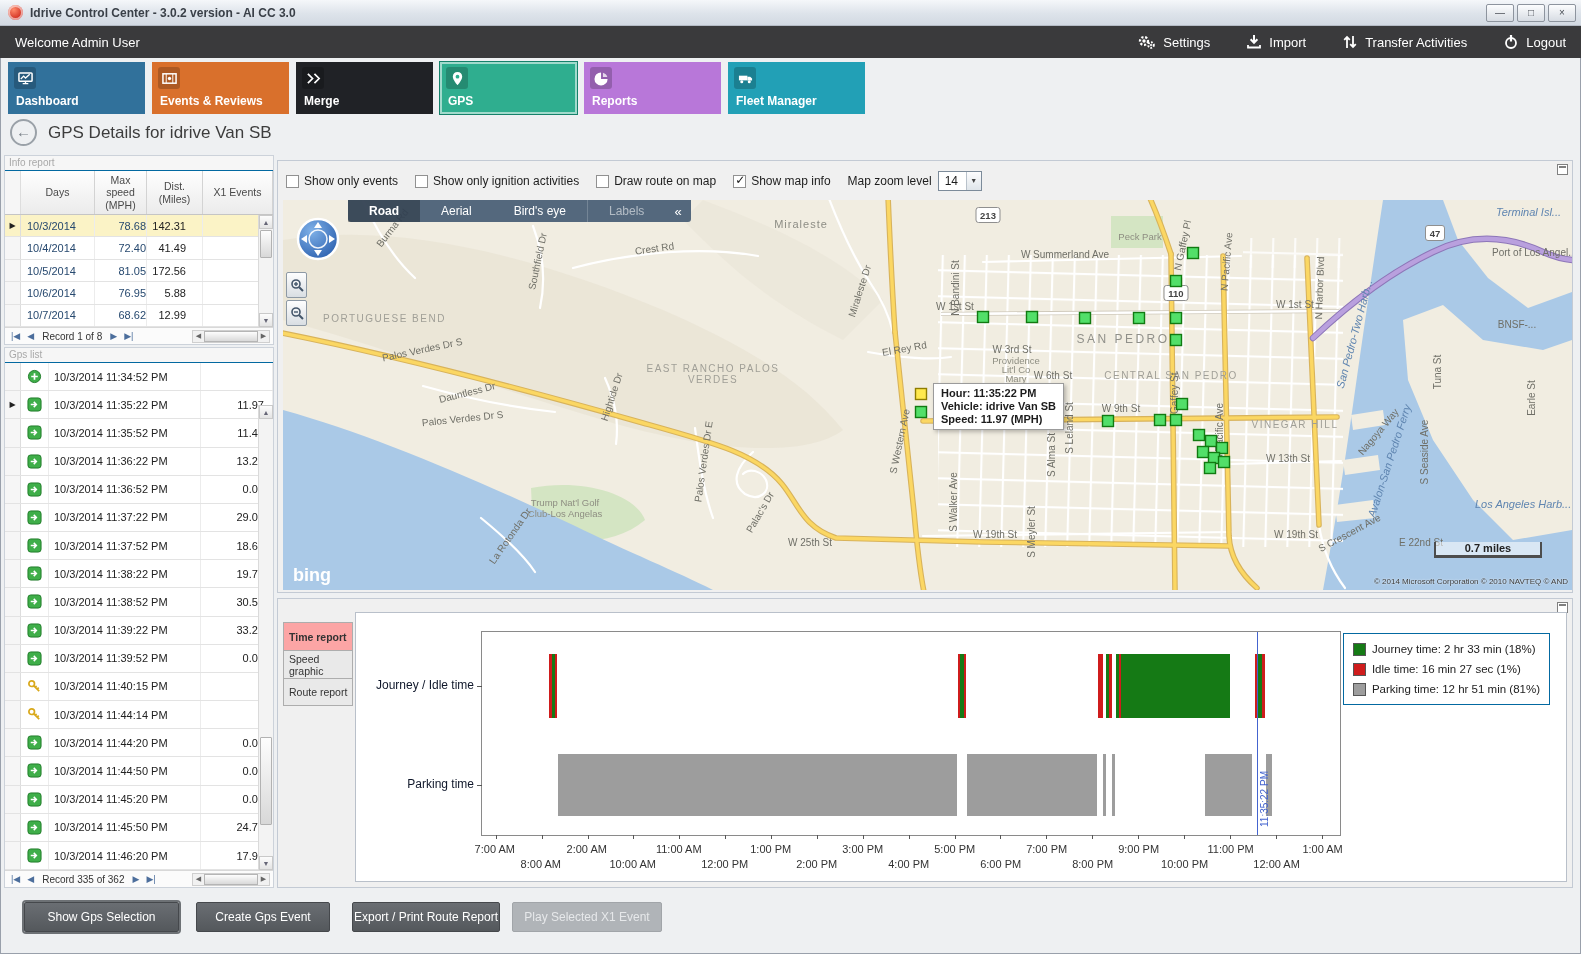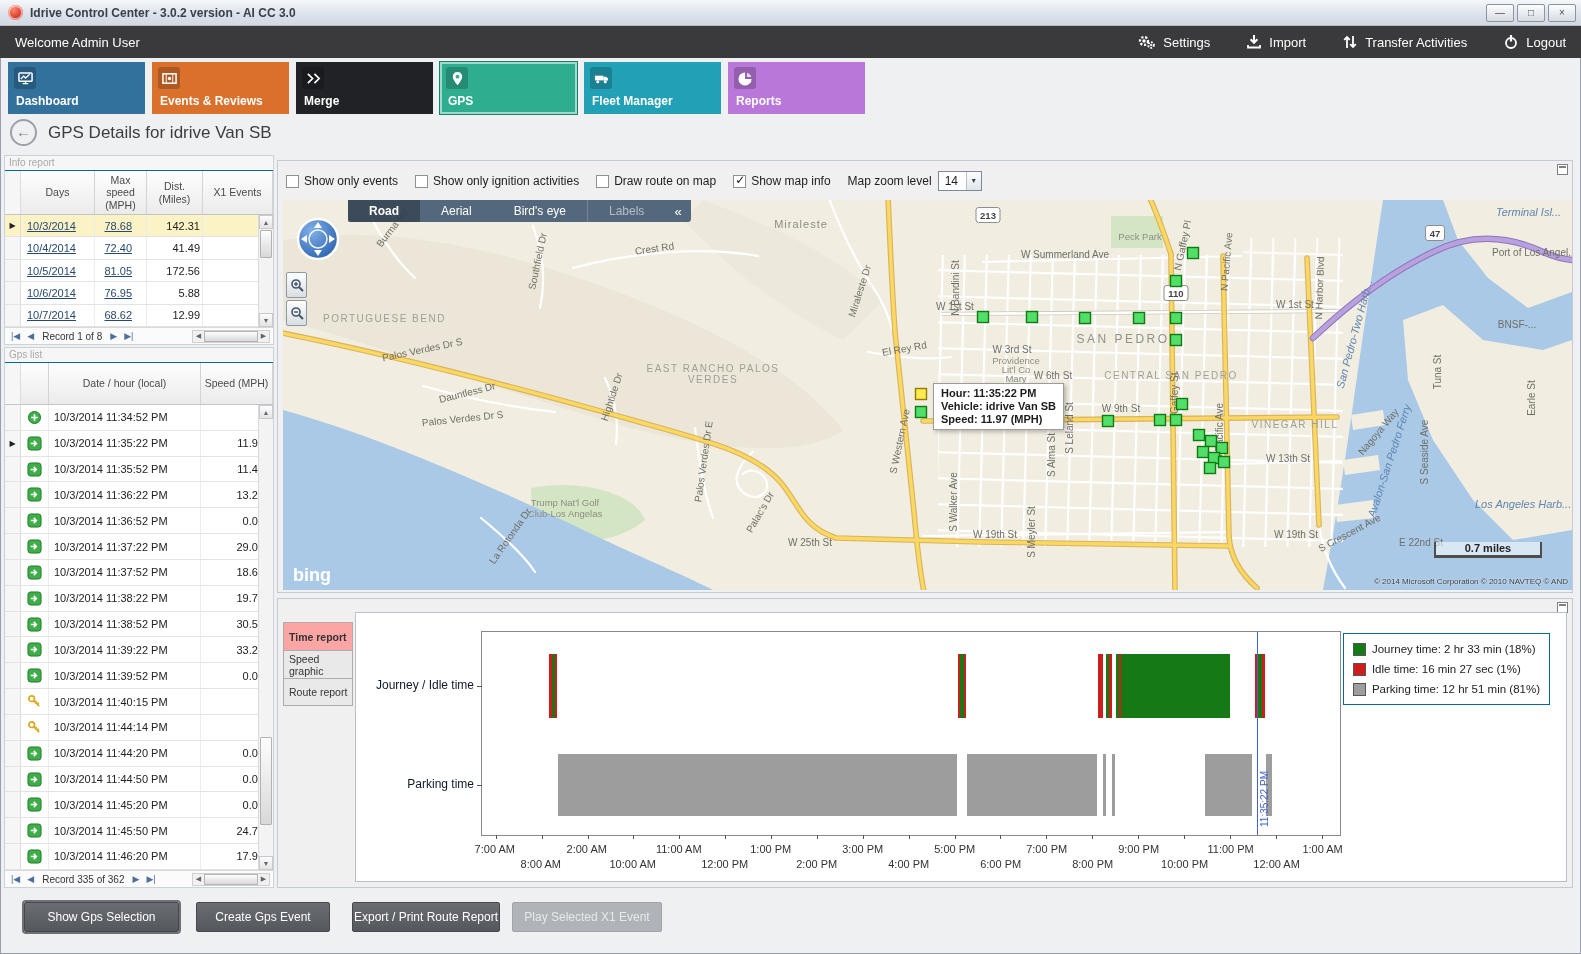--- a/index.html
+++ b/index.html
@@ -47,29 +47,29 @@
 .thead{display:flex;background:linear-gradient(#fefefe,#ebebeb);border-bottom:1px solid #c5c5c5;
   color:#4a4a4a;font-size:10.5px}
 .th{display:flex;align-items:center;justify-content:center;text-align:center;
   border-right:1px solid #d3d3d3;padding:1px 2px;line-height:1.15}
 .tbody{flex:1;display:flex;flex-direction:column;position:relative;overflow:hidden}
 .trow{flex:1;display:flex;border-bottom:1px solid #e3e3e3;font-size:11px;background:#fff;cursor:pointer}
 .trow.selyellow .cell{background:#fbf3c6}
 .cell{border-right:1px solid #ececec;display:flex;align-items:center;overflow:hidden;white-space:nowrap}
 .c-ind{width:16px;justify-content:center;font-size:8px;color:#222;background:#f6f6f6;border-right:1px solid #ddd}
 .c-days{width:74px;padding-left:6px}
-.c-max{width:52px;justify-content:flex-end;padding-right:14px}
-.c-dist{width:56px;justify-content:flex-end;padding-right:2px}
+.c-max{width:52px;justify-content:flex-end;padding-right:0}
+.c-dist{width:56px;justify-content:flex-end;padding-right:16px}
 .c-x1{flex:1}
 .g-ind{width:16px;justify-content:center;font-size:8px;color:#222;background:#f6f6f6;border-right:1px solid #ddd}
 .g-icon{width:28px;justify-content:center}
 .g-icon svg{width:15px;height:15px}
 .g-date{width:152px;padding-left:5px}
 .g-speed{flex:1;justify-content:flex-end;padding-right:8px}
-.lnk{text-decoration:underline;color:#27496f}
+.lnk{color:#27496f}
 .recnav{flex:0 0 17px;background:#fbfbfb;border-top:1px solid #d8d8d8;display:flex;align-items:center;
   font-size:10px;color:#333;gap:1px;padding:0 3px}
 .nbtn{color:#4c6e9c;font-size:9px;padding:0 3px;line-height:15px;cursor:pointer;white-space:nowrap}
 .reclabel{padding:0 4px;white-space:nowrap}
 .nscroll{margin-left:auto;display:flex;align-items:center;height:13px;width:78px;
   border:1px solid #cfcfcf;background:#f1f1f1}
 .nsar{width:11px;font-size:7px;color:#666;text-align:center;cursor:pointer}
 .nsthumb{height:11px;background:linear-gradient(#fdfdfd,#d9d9d9);border:1px solid #b5b5b5;flex:1;cursor:pointer}
 .vscroll{position:absolute;right:0;width:15px;background:#f3f3f3;border-left:1px solid #dadada}
 .vsbtn{position:absolute;left:0;right:0;height:14px;text-align:center;font-size:7px;color:#667;
@@ -233,39 +233,39 @@
     </div>
     <div class="tile sel" style="background: rgb(47, 174, 143);">
       <span class="ticon">
         <svg viewBox="0 0 16 16">
           <path d="M8,1 C11,1 13,3.2 13,6 C13,9.5 8,15 8,15 C8,15 3,9.5 3,6 C3,3.2 5,1 8,1 Z" fill="#fff"></path>
           <circle cx="8" cy="6" r="2" fill="#2fae8f"></circle>
         </svg>
       </span>
       <span class="tlabel">GPS</span>
     </div>
+    <div class="tile" style="background: rgb(184, 119, 217);">
+      <span class="ticon">
+        <svg viewBox="0 0 16 16">
+          <path d="M7.5,8.5 V1.5 A7,7 0 1 0 14.5,8.5 Z" fill="#fff"></path>
+          <path d="M9.5,6.5 V1.8 A6.7,6.7 0 0 1 14.2,6.5 Z" fill="#fff" opacity="0.75"></path>
+        </svg>
+      </span>
+      <span class="tlabel">Reports</span>
+    </div>
     <div class="tile" style="background: rgb(34, 160, 182);">
       <span class="ticon">
         <svg viewBox="0 0 16 16">
           <rect x="1" y="5" width="9" height="5" fill="#fff"></rect>
           <path d="M10,6 h3 l2,2 v2 h-5 Z" fill="#fff"></path>
           <circle cx="4" cy="11.5" r="1.6" fill="#fff"></circle>
           <circle cx="12" cy="11.5" r="1.6" fill="#fff"></circle>
         </svg>
       </span>
       <span class="tlabel">Fleet Manager</span>
-    </div>
-    <div class="tile" style="background: rgb(184, 119, 217);">
-      <span class="ticon">
-        <svg viewBox="0 0 16 16">
-          <path d="M7.5,8.5 V1.5 A7,7 0 1 0 14.5,8.5 Z" fill="#fff"></path>
-          <path d="M9.5,6.5 V1.8 A6.7,6.7 0 0 1 14.2,6.5 Z" fill="#fff" opacity="0.75"></path>
-        </svg>
-      </span>
-      <span class="tlabel">Reports</span>
     </div>
   </div>
 
 <div class="pagehead">
   <div class="backbtn">←</div>
   <div class="pagetitle">GPS Details for idrive Van SB</div>
 </div>
 
 <div class="panel" style="left:4px;top:155px;width:270px;height:190px">
   <div class="phead">Info report</div>
@@ -347,26 +347,20 @@
   </div>
   <div class="vscroll" style="top:59px;bottom:17px">
     <div class="vsbtn" style="top:0">▲</div>
     <div class="vsthumb" style="top:15px;height:28px"></div>
     <div class="vsbtn" style="bottom:0">▼</div>
   </div>
 </div>
 
 <div class="panel" style="left:4px;top:347px;width:270px;height:541px">
   <div class="phead">Gps list</div>
-  <div class="thead" style="flex:0 0 42px">
-    <div class="th g-ind"></div>
-    <div class="th" style="width:28px"></div>
-    <div class="th" style="width:152px">Date / hour (local)</div>
-    <div class="th" style="flex:1">Speed (MPH)</div>
-  </div>
   <div class="tbody">
       <div class="trow">
         <div class="cell g-ind"></div>
         <div class="cell g-icon">
           <svg viewBox="0 0 16 16">
             <circle cx="8" cy="8" r="6.5" fill="#3fae49" stroke="#1e7a27" stroke-width="1"></circle>
             <path d="M8,4.5 v7 M4.5,8 h7" stroke="#fff" stroke-width="1.8"></path>
           </svg>
         </div>
         <div class="cell g-date">10/3/2014 11:34:52 PM</div>

